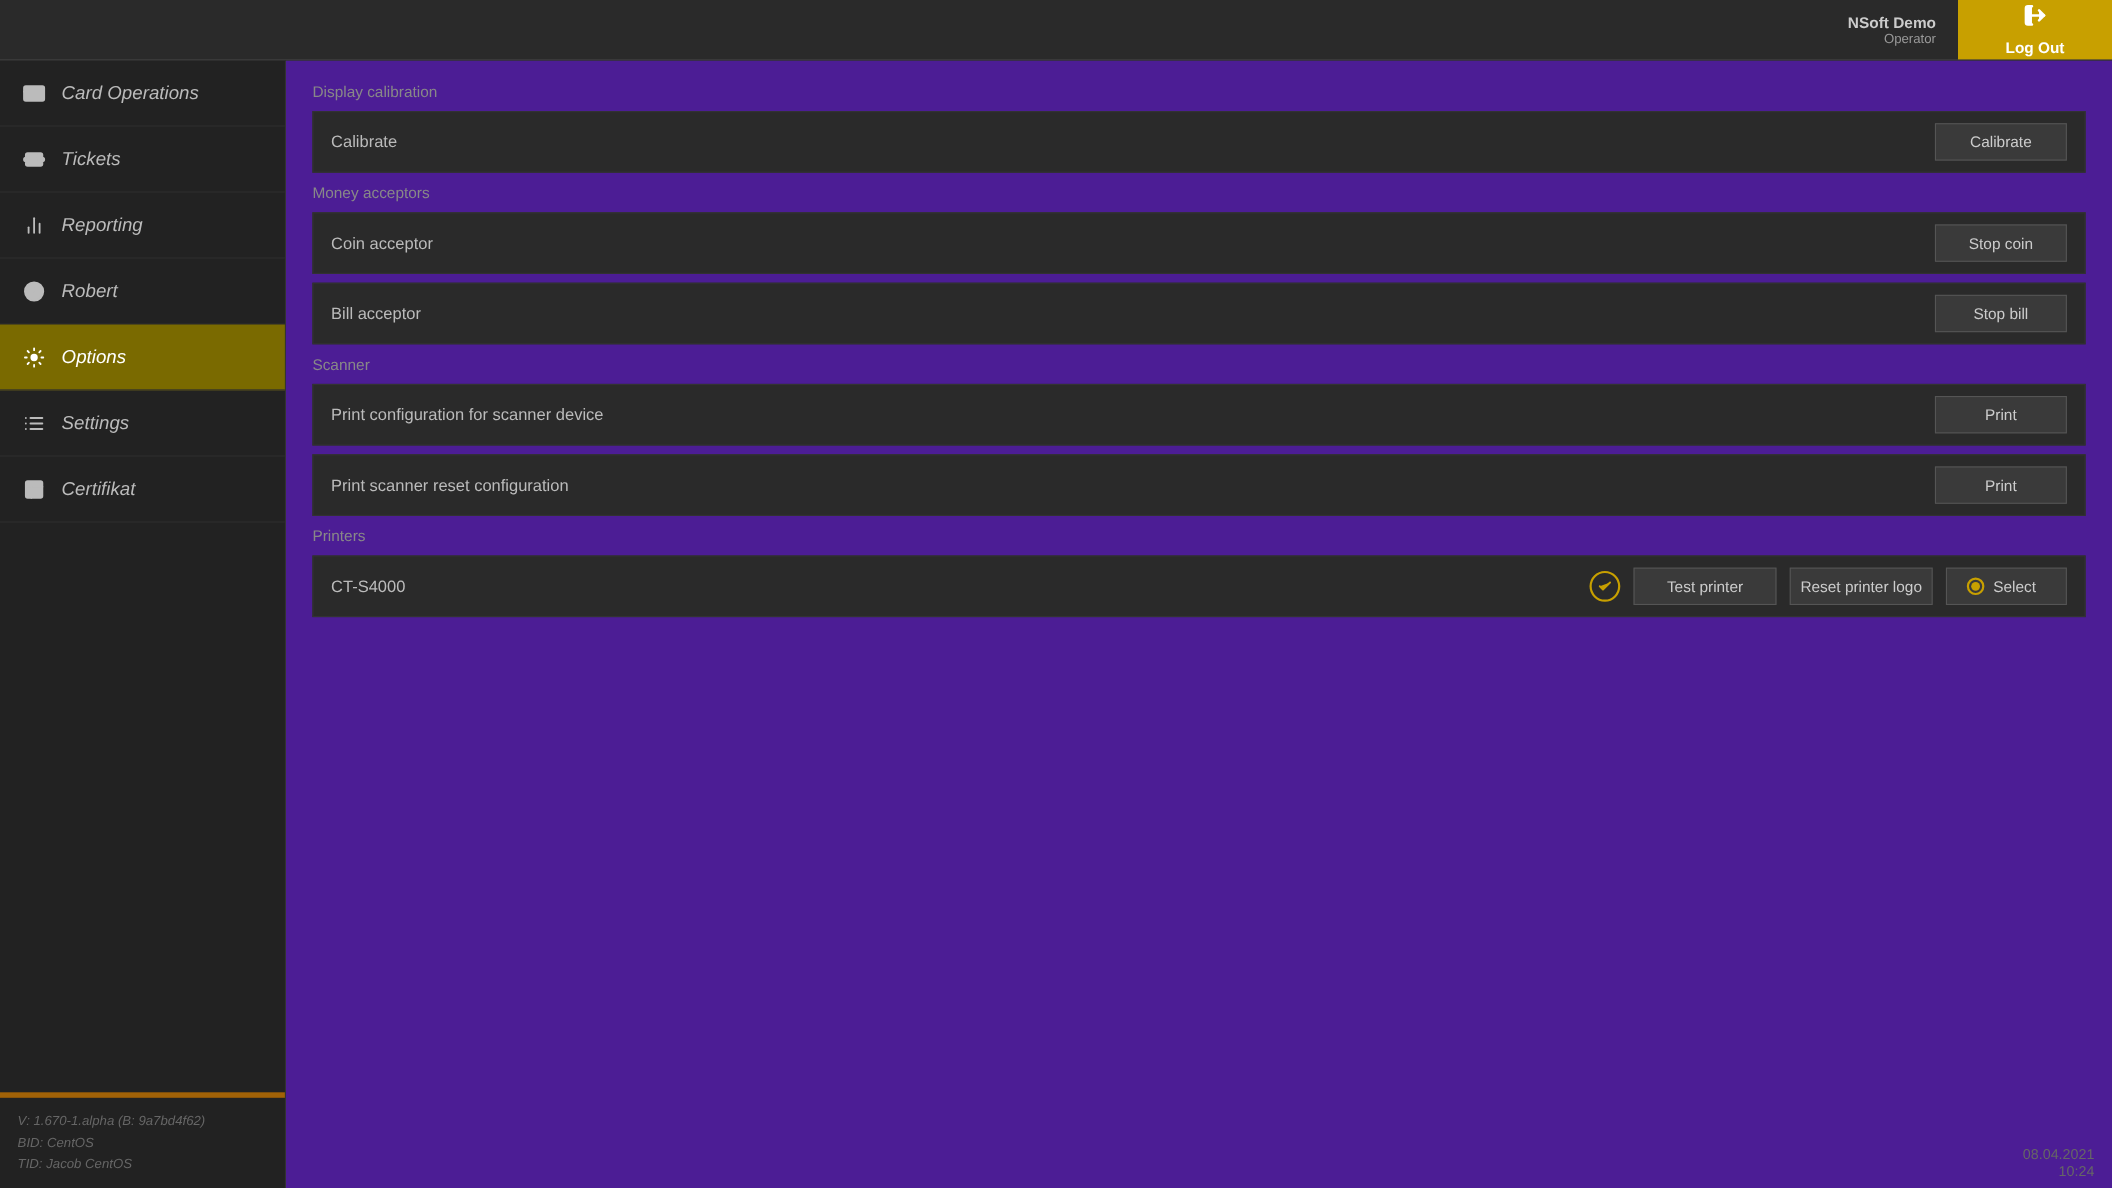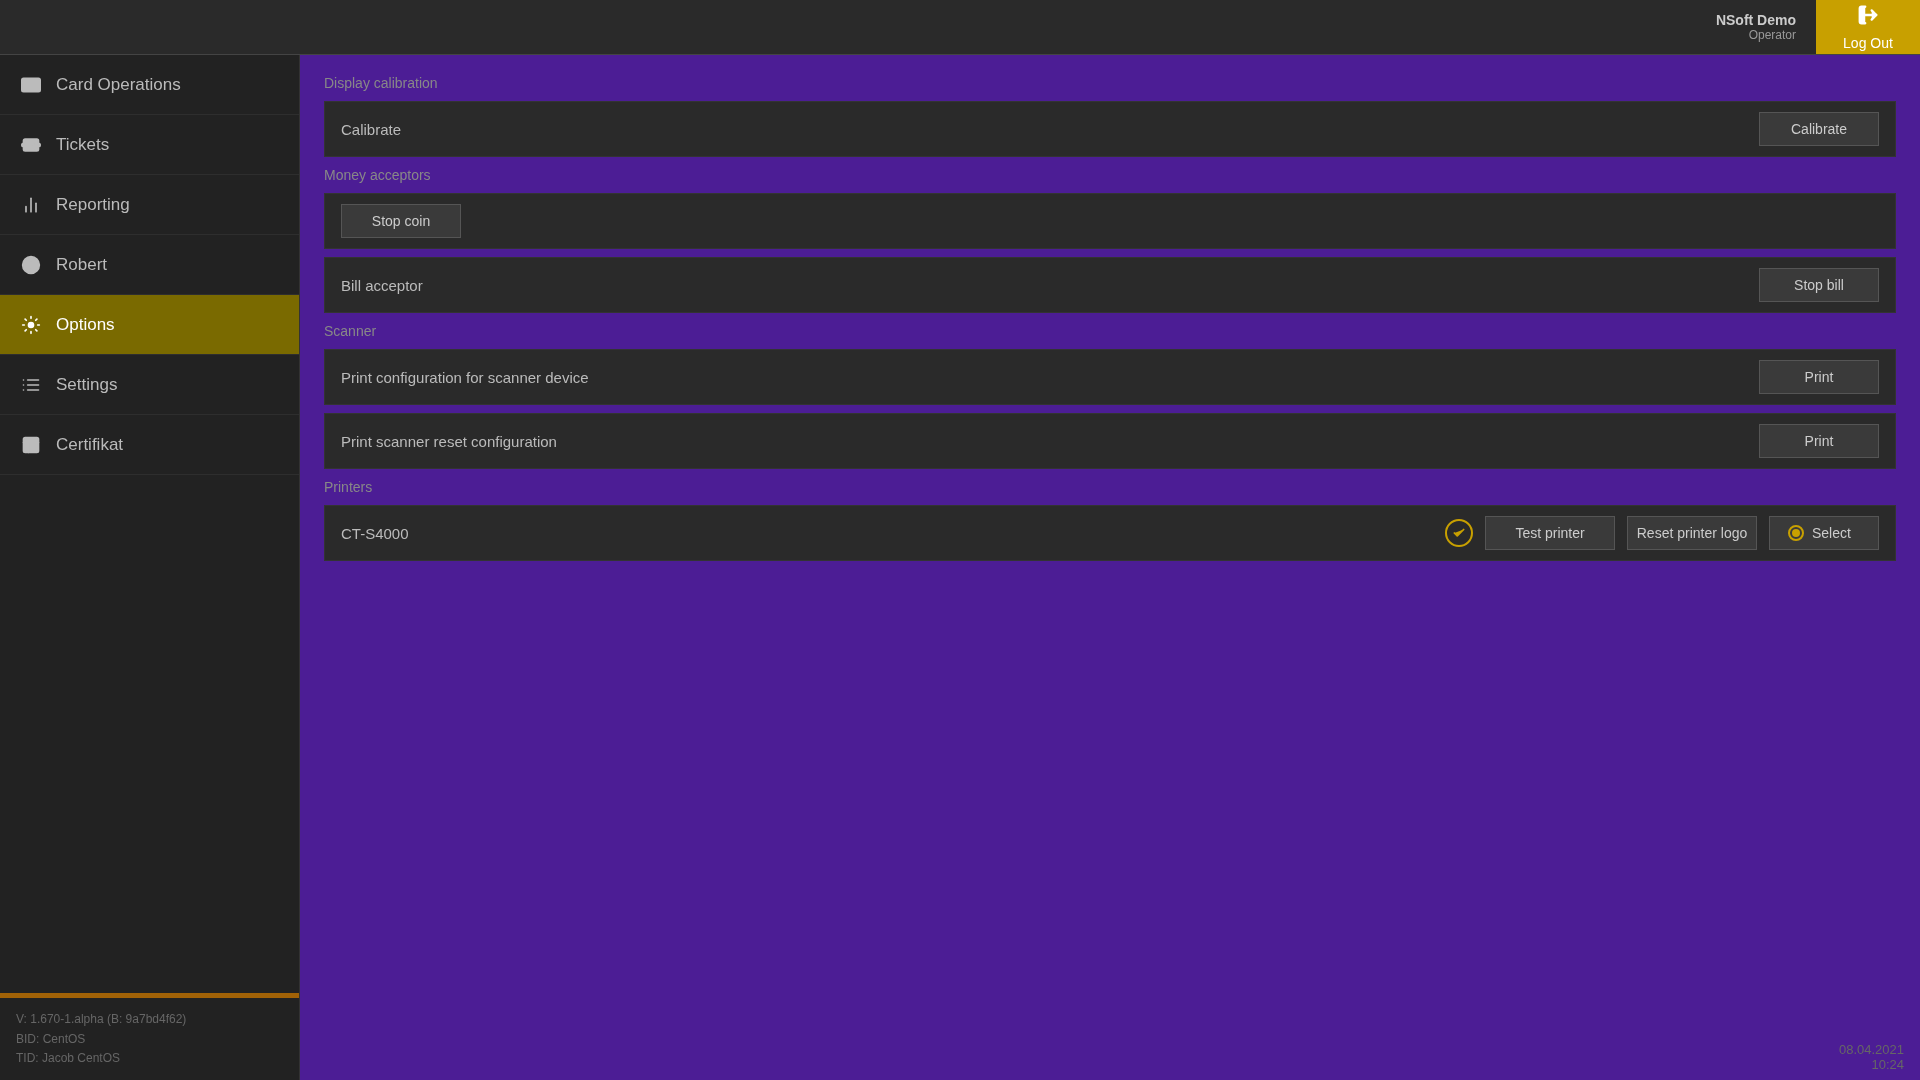--- a/index.html
+++ b/index.html
@@ -42,48 +42,49 @@
       font-size: 14px;
     }
     .header-user .role {
       font-size: 12px;
       color: #999;
     }
     .logout-btn {
       background: #c8a000;
       color: #fff;
       border: none;
-      width: 104px;
+      width: 140px;
       cursor: pointer;
       display: flex;
       flex-direction: column;
       align-items: center;
       justify-content: center;
       font-size: 14px;
-      font-weight: normal;
+      font-weight: bold;
       gap: 4px;
     }
     .logout-btn .logout-icon {
       font-size: 20px;
     }
 
     
     .main-container {
       display: flex;
       flex: 1;
       overflow: hidden;
     }
 
     
     .sidebar {
-      width: 300px;
+      width: 260px;
       background: #222;
       display: flex;
       flex-direction: column;
       border-right: 1px solid #333;
+      font-style: italic;
     }
     .sidebar-item {
       display: flex;
       align-items: center;
       padding: 0 20px;
       height: 60px;
       cursor: pointer;
       border-bottom: 1px solid #2e2e2e;
       color: #bbb;
       font-size: 17px;
@@ -360,20 +361,21 @@
   <div class="content">
 
     <div class="section-label">Display calibration</div>
     <div class="row-item">
       <span class="row-label">Calibrate</span>
       <button class="row-btn">Calibrate</button>
     </div>
 
     <div class="section-label">Money acceptors</div>
     <div class="row-item">
+      <span class="row-label">Coin acceptor</span>
       <button class="row-btn">Stop coin</button>
     </div>
     <div class="row-item">
       <span class="row-label">Bill acceptor</span>
       <button class="row-btn">Stop bill</button>
     </div>
 
     <div class="section-label">Scanner</div>
     <div class="row-item">
       <span class="row-label">Print configuration for scanner device</span>

